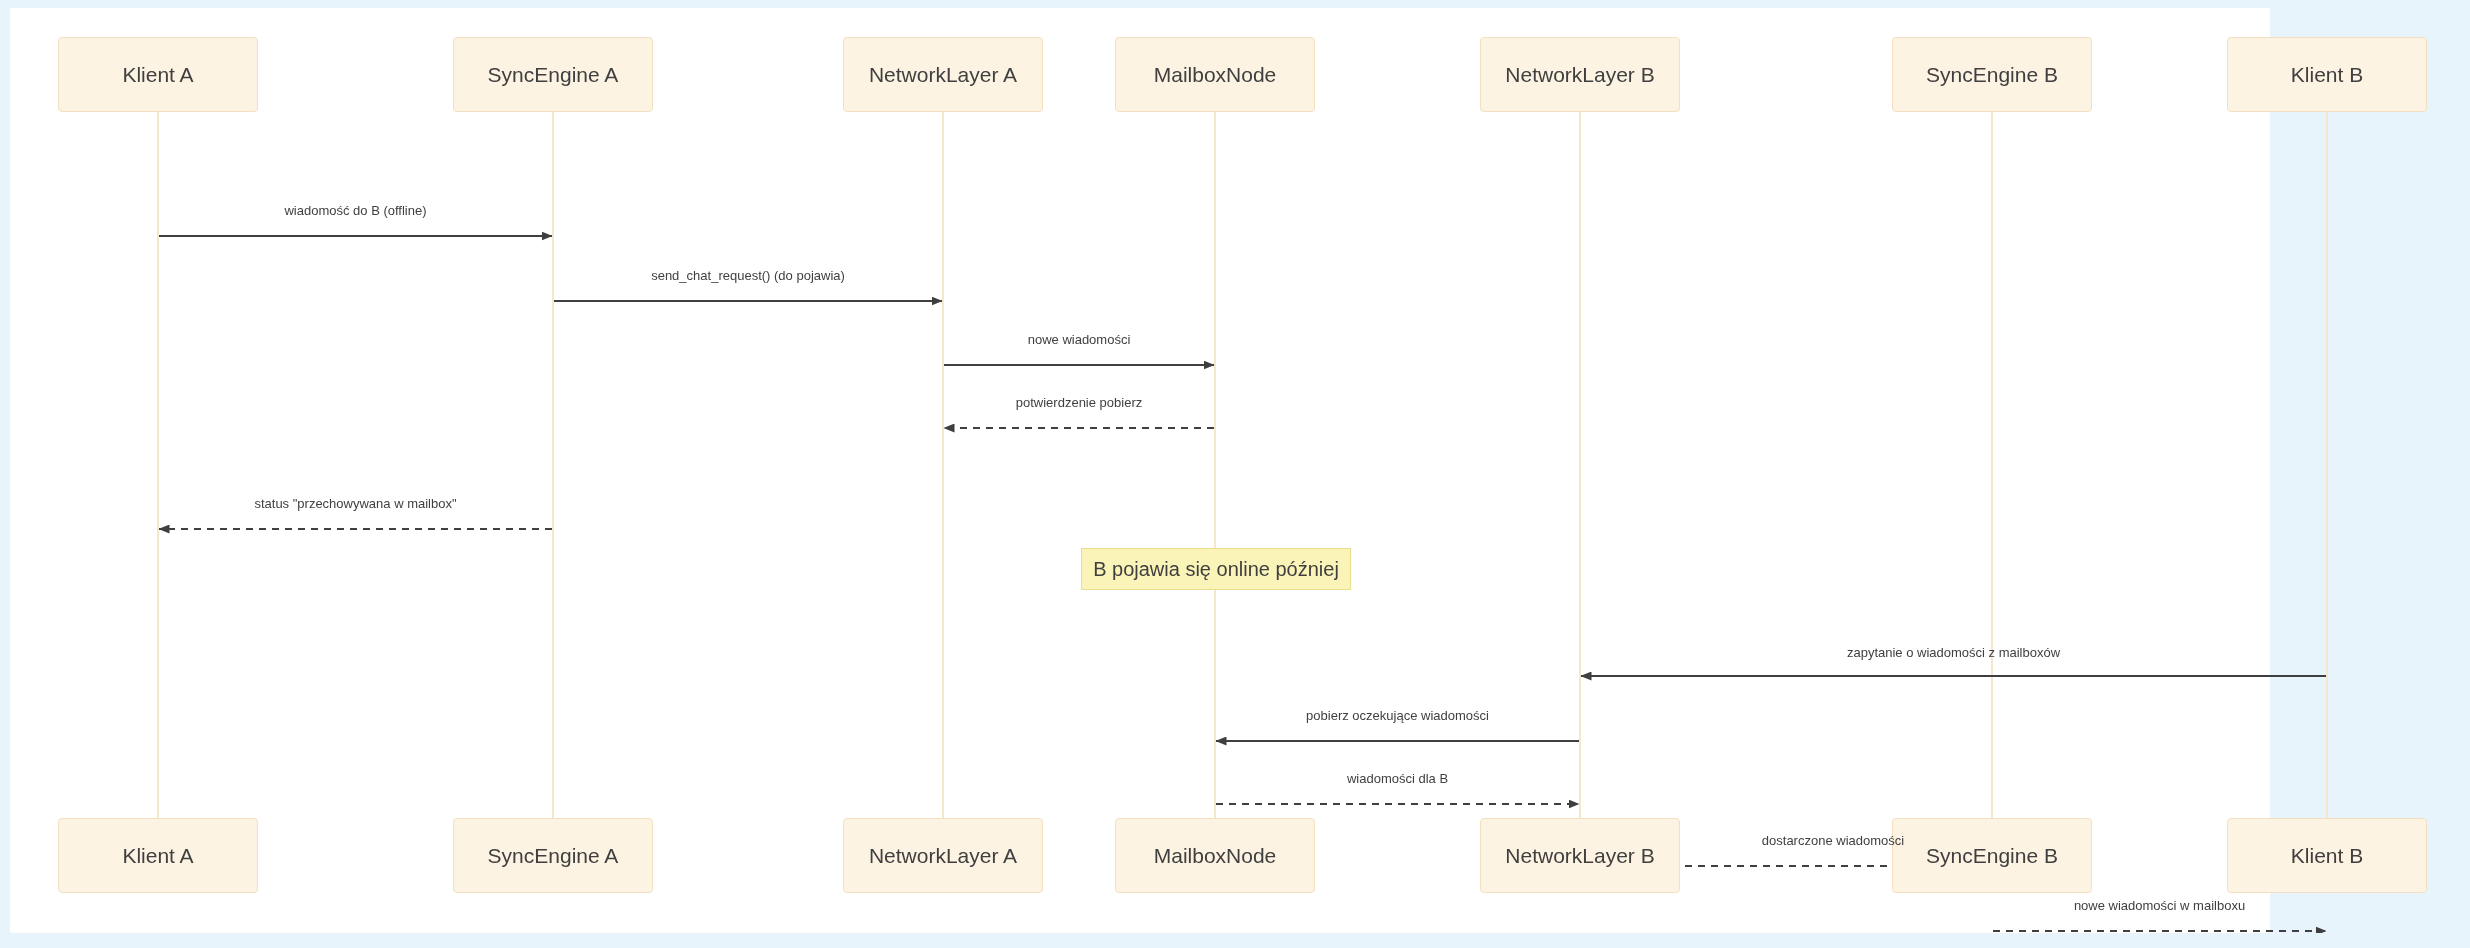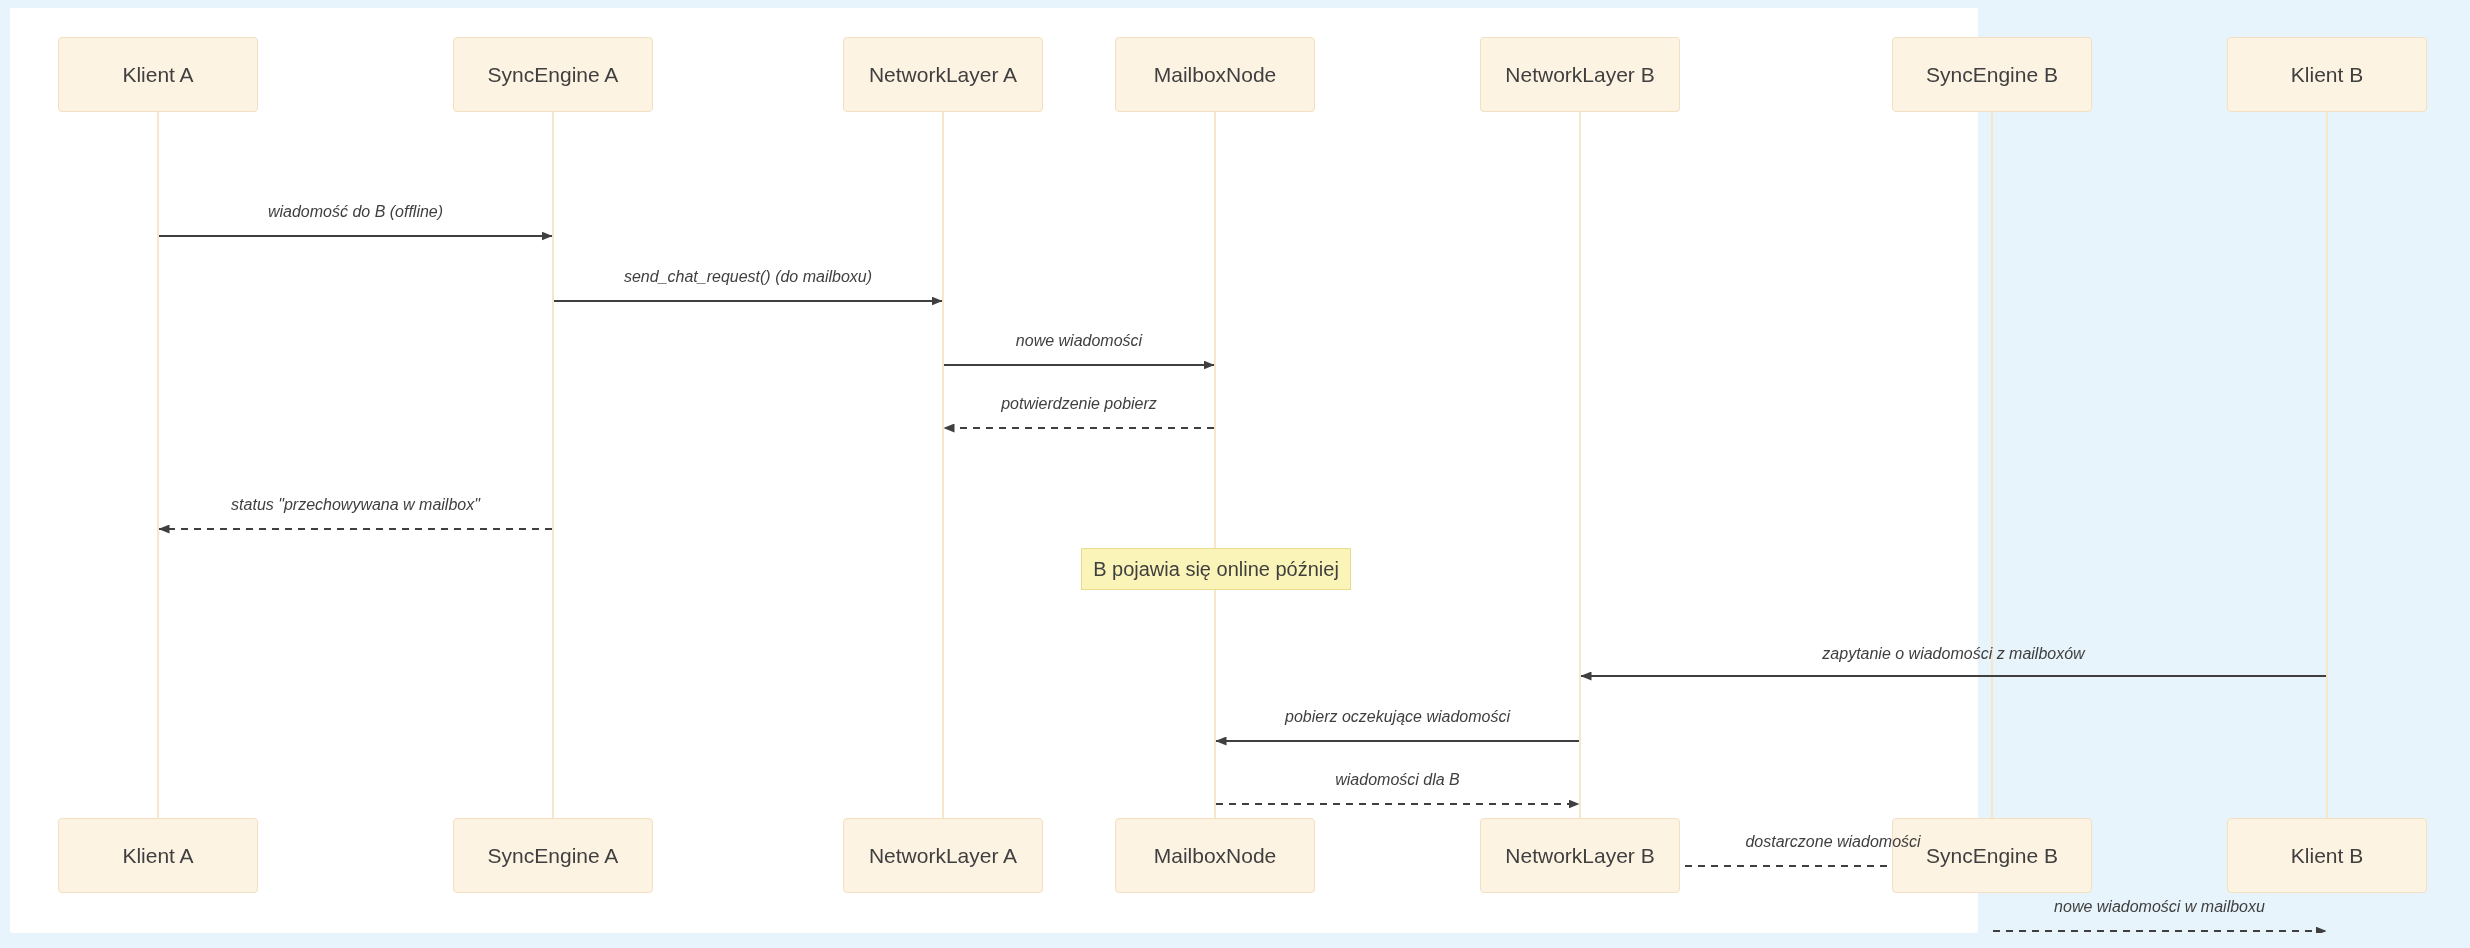--- a/index.html
+++ b/index.html
@@ -6,48 +6,47 @@
   html,body{margin:0;padding:0;}
   body{
     width:2470px;height:948px;
     background:#e7f4fb;
     font-family:"Liberation Sans", sans-serif;
     overflow:hidden;
   }
   #frame{
     position:absolute;
     left:10px;top:8px;
-    width:1968px;height:925px;
+    width:2260px;height:925px;
     background:#ffffff;
     border-radius:2px;
   }
   #canvas{position:absolute;left:0;top:0;width:2450px;height:925px;}
 
   .actor-box{
     position:absolute;
     box-sizing:border-box;
     background:#fdf3e3;
     border:1px solid #f3e0c2;
     border-radius:4px;
     display:flex;align-items:center;justify-content:center;
     color:#3f3f3f;
     font-size:21px;
     font-family:"Liberation Sans", sans-serif;
     white-space:nowrap;
   }
   .msg-label{
     position:absolute;
     color:#3f3f3f;
-    font-size:16px;
+    font-size:13px;
     font-family:"Liberation Sans", sans-serif;
     white-space:nowrap;
     transform:translateX(-50%);
     text-align:center;
     background:transparent;
-    font-style:italic;
   }
   .note-box{
     position:absolute;
     box-sizing:border-box;
     background:#fbf4b8;
     border:1px solid #e8dc8e;
     color:#3f3f3f;
     font-size:20px;
     font-family:"Liberation Sans", sans-serif;
     display:flex;align-items:center;justify-content:center;
@@ -135,21 +134,21 @@
         </div>
         <div class="actor-box" style="left: 1882px; top: 810px; width: 200px; height: 75px;">
           <span>SyncEngine B</span>
         </div>
         <div class="actor-box" style="left: 2217px; top: 810px; width: 200px; height: 75px;">
           <span>Klient B</span>
         </div>
       </div>
     <div id="labels">
         <div class="msg-label" style="left: 345.5px; top: 195px;">wiadomość do B (offline)</div>
-        <div class="msg-label" style="left: 738px; top: 260px;">send_chat_request() (do mailboxu)</div>
+        <div class="msg-label" style="left: 738px; top: 260px;">send_chat_request() (do pojawia)</div>
         <div class="msg-label" style="left: 1069px; top: 324px;">nowe wiadomości</div>
         <div class="msg-label" style="left: 1069px; top: 387px;">potwierdzenie pobierz</div>
         <div class="msg-label" style="left: 345.5px; top: 488px;">status "przechowywana w mailbox"</div>
         <div class="msg-label" style="left: 1943.5px; top: 637px;">zapytanie o wiadomości z mailboxów</div>
         <div class="msg-label" style="left: 1387.5px; top: 700px;">pobierz oczekujące wiadomości</div>
         <div class="msg-label" style="left: 1387.5px; top: 763px; text-align: center;">wiadomości dla B</div>
         <div class="msg-label" style="left: 1823px; top: 825px;">dostarczone wiadomości</div>
         <div class="msg-label" style="left: 2149.5px; top: 890px;">nowe wiadomości w mailboxu</div>
       </div>
     <div id="notes">

